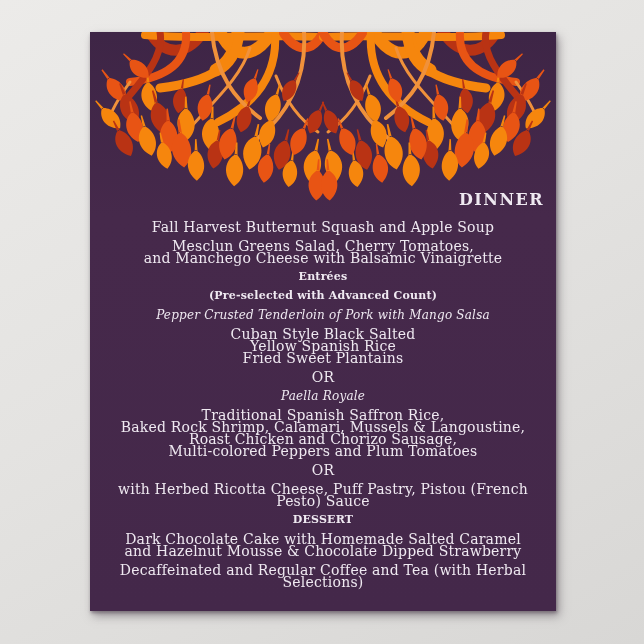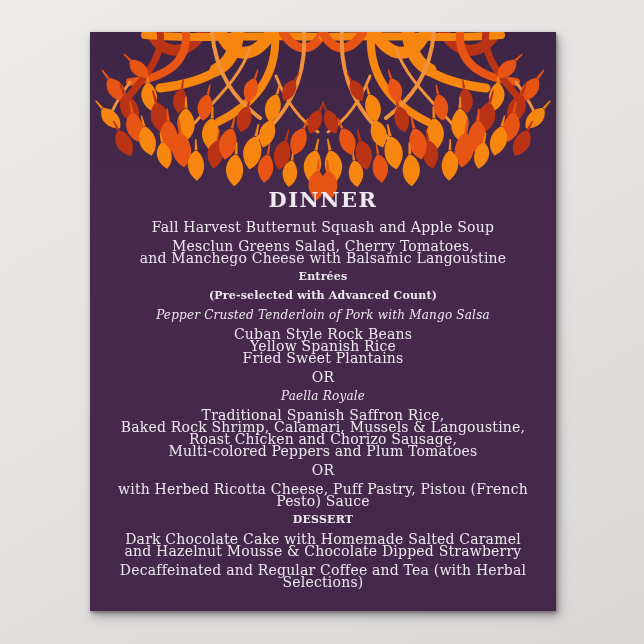--- a/index.html
+++ b/index.html
@@ -17,21 +17,21 @@
   .lf-b{fill:#F6860D}.lf-m{fill:#E85414}.lf-d{fill:#B93314}
   .tw{fill:none;stroke-linecap:round}
   .tw-b{stroke:#F6860D}.tw-m{stroke:#E85414}.tw-d{stroke:#B93314}.tw-l{stroke:#F0913B}
   .menu{
     position:absolute;left:12px;right:12px;top:156px;
     text-align:center;color:#EFE9F1;letter-spacing:.2px;
   }
   .para{margin:0 0 7px 0;}
   .line{line-height:12px;font-size:14px;}
   .para.title{margin-bottom:9px;}
-  .para.title .line{font-size:21px;line-height:24px;font-weight:bold;letter-spacing:1.5px;}
+  .para.title .line{font-size:16px;line-height:24px;font-weight:bold;letter-spacing:1.5px;text-align:right;}
   .para.bold .line{font-size:11px;font-weight:bold;}
   .para.italic .line{font-size:12px;font-style:italic;}
 </style>
 </head>
 <body>
 
 <div class="poster">
 
   <svg class="deco" width="466" height="178" viewBox="0 0 466 178" aria-hidden="true">
     <defs>
@@ -95,33 +95,33 @@
 
   <div class="menu">
       <div class="para title">
         <div class="line">DINNER</div>
       </div>
       <div class="para body">
         <div class="line">Fall Harvest Butternut Squash and Apple Soup</div>
       </div>
       <div class="para body">
         <div class="line">Mesclun Greens Salad, Cherry Tomatoes,</div>
-        <div class="line">and Manchego Cheese with Balsamic Langoustine</div>
+        <div class="line">and Manchego Cheese with Balsamic Vinaigrette</div>
       </div>
       <div class="para bold">
         <div class="line">Entrées</div>
       </div>
       <div class="para bold">
         <div class="line">(Pre-selected with Advanced Count)</div>
       </div>
       <div class="para italic">
         <div class="line">Pepper Crusted Tenderloin of Pork with Mango Salsa</div>
       </div>
       <div class="para body">
-        <div class="line">Cuban Style Rock Beans</div>
+        <div class="line">Cuban Style Black Salted</div>
         <div class="line">Yellow Spanish Rice</div>
         <div class="line">Fried Sweet Plantains</div>
       </div>
       <div class="para body">
         <div class="line">OR</div>
       </div>
       <div class="para italic">
         <div class="line">Paella Royale</div>
       </div>
       <div class="para body">

